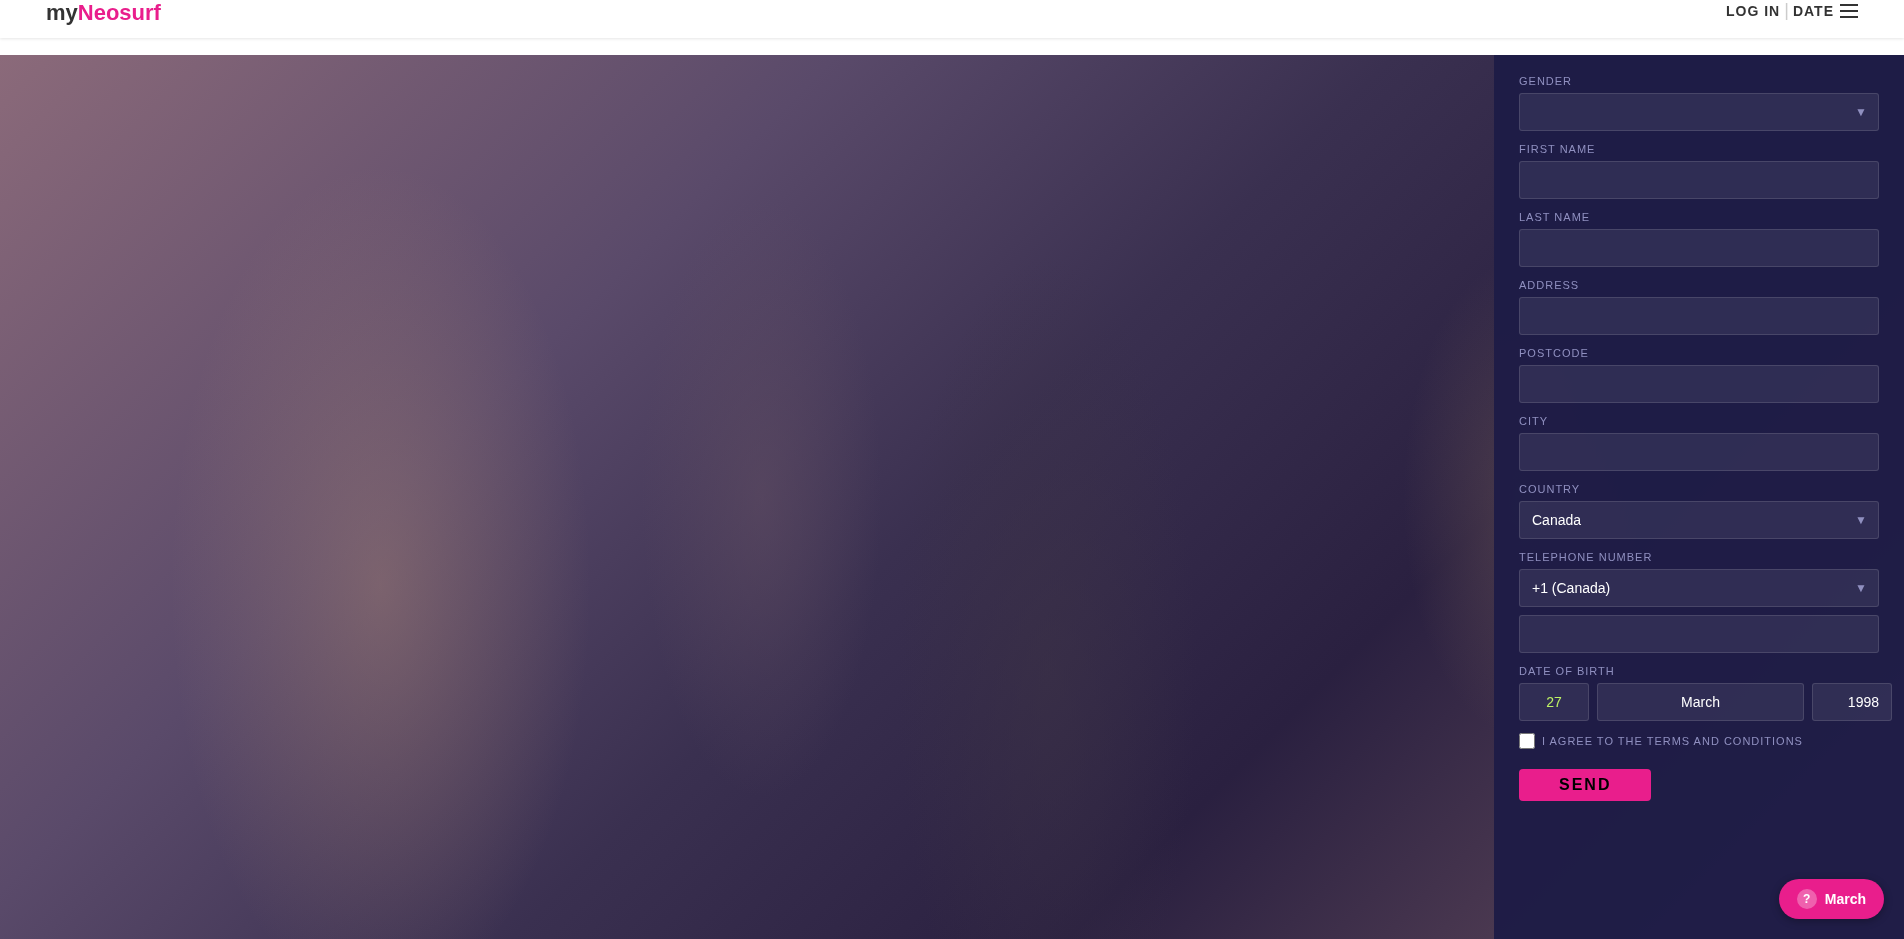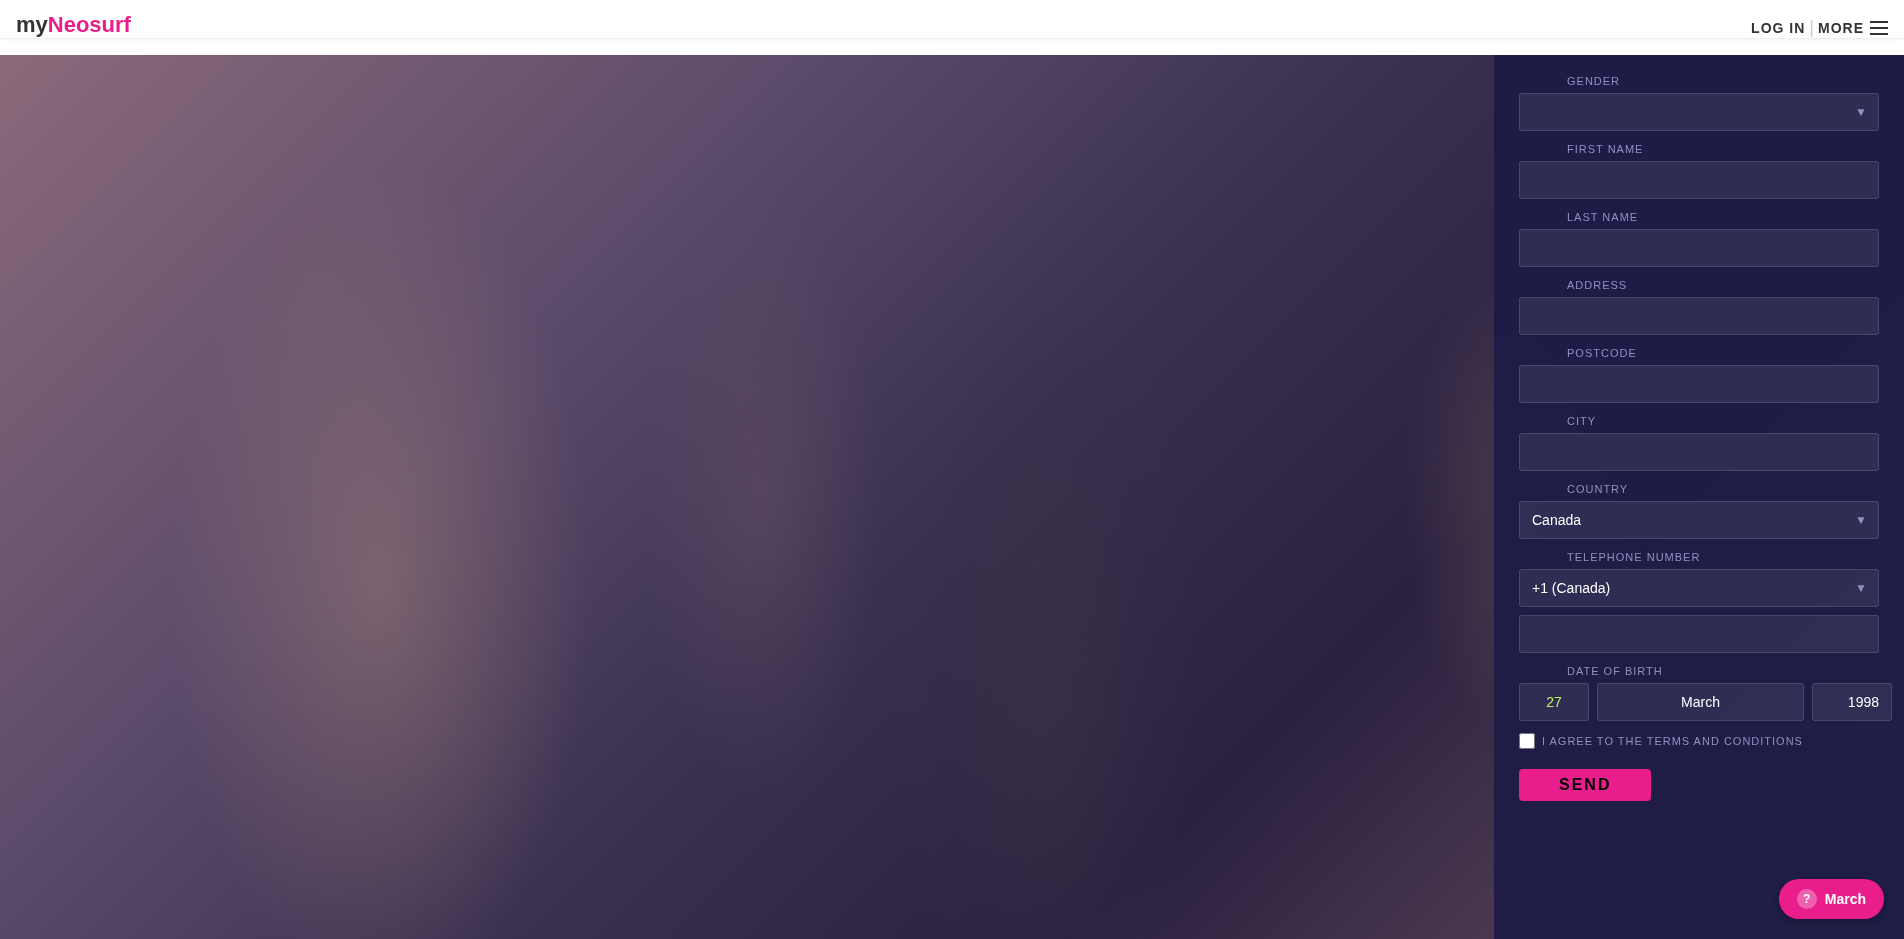--- a/index.html
+++ b/index.html
@@ -5,23 +5,23 @@
     * { box-sizing: border-box; margin: 0; padding: 0; }
     body { font-family: Arial, sans-serif; width: 1904px; height: 939px; overflow: hidden; position: relative; }
 
     
     #header {
       position: absolute;
       top: 0; left: 0; right: 0;
       height: 38px;
       background: #fff;
       display: flex;
-      align-items: flex-end;
+      align-items: flex-start;
       justify-content: space-between;
-      padding: 0 16px;
+      padding: 0 46px;
       z-index: 10;
       box-shadow: 0 1px 3px rgba(0,0,0,0.1);
     }
     #logo {
       font-size: 22px;
       font-weight: bold;
     }
     #logo span.my { color: #333; }
     #logo span.neo { color: #e91e8c; }
     #header-right {
@@ -108,21 +108,20 @@
       margin-bottom: 12px;
     }
 
     .form-label {
       display: block;
       font-size: 11px;
       color: #9090c0;
       letter-spacing: 1px;
       text-transform: uppercase;
       margin-bottom: 6px;
-      margin-left: 48px;
     }
 
     .form-input {
       width: 100%;
       background: rgba(255,255,255,0.08);
       border: 1px solid rgba(255,255,255,0.12);
       border-radius: 3px;
       color: #fff;
       padding: 10px 12px;
       font-size: 14px;
@@ -277,21 +276,21 @@
 <body>
 
 <div id="header">
   <div id="logo">
     <span class="my">my</span><span class="neo">Neosurf</span>
   </div>
   <div id="header-right">
     <button id="login-btn">LOG IN</button>
     <span id="divider-pipe">|</span>
     <button id="more-btn">
-      <span>MORE</span>
+      <span>DATE</span>
       <span class="hamburger-icon">
           <span></span>
         </span>
     </button>
   </div>
 </div>
 
 <div id="bg">
   <div id="bg-overlay"></div>
 </div>

